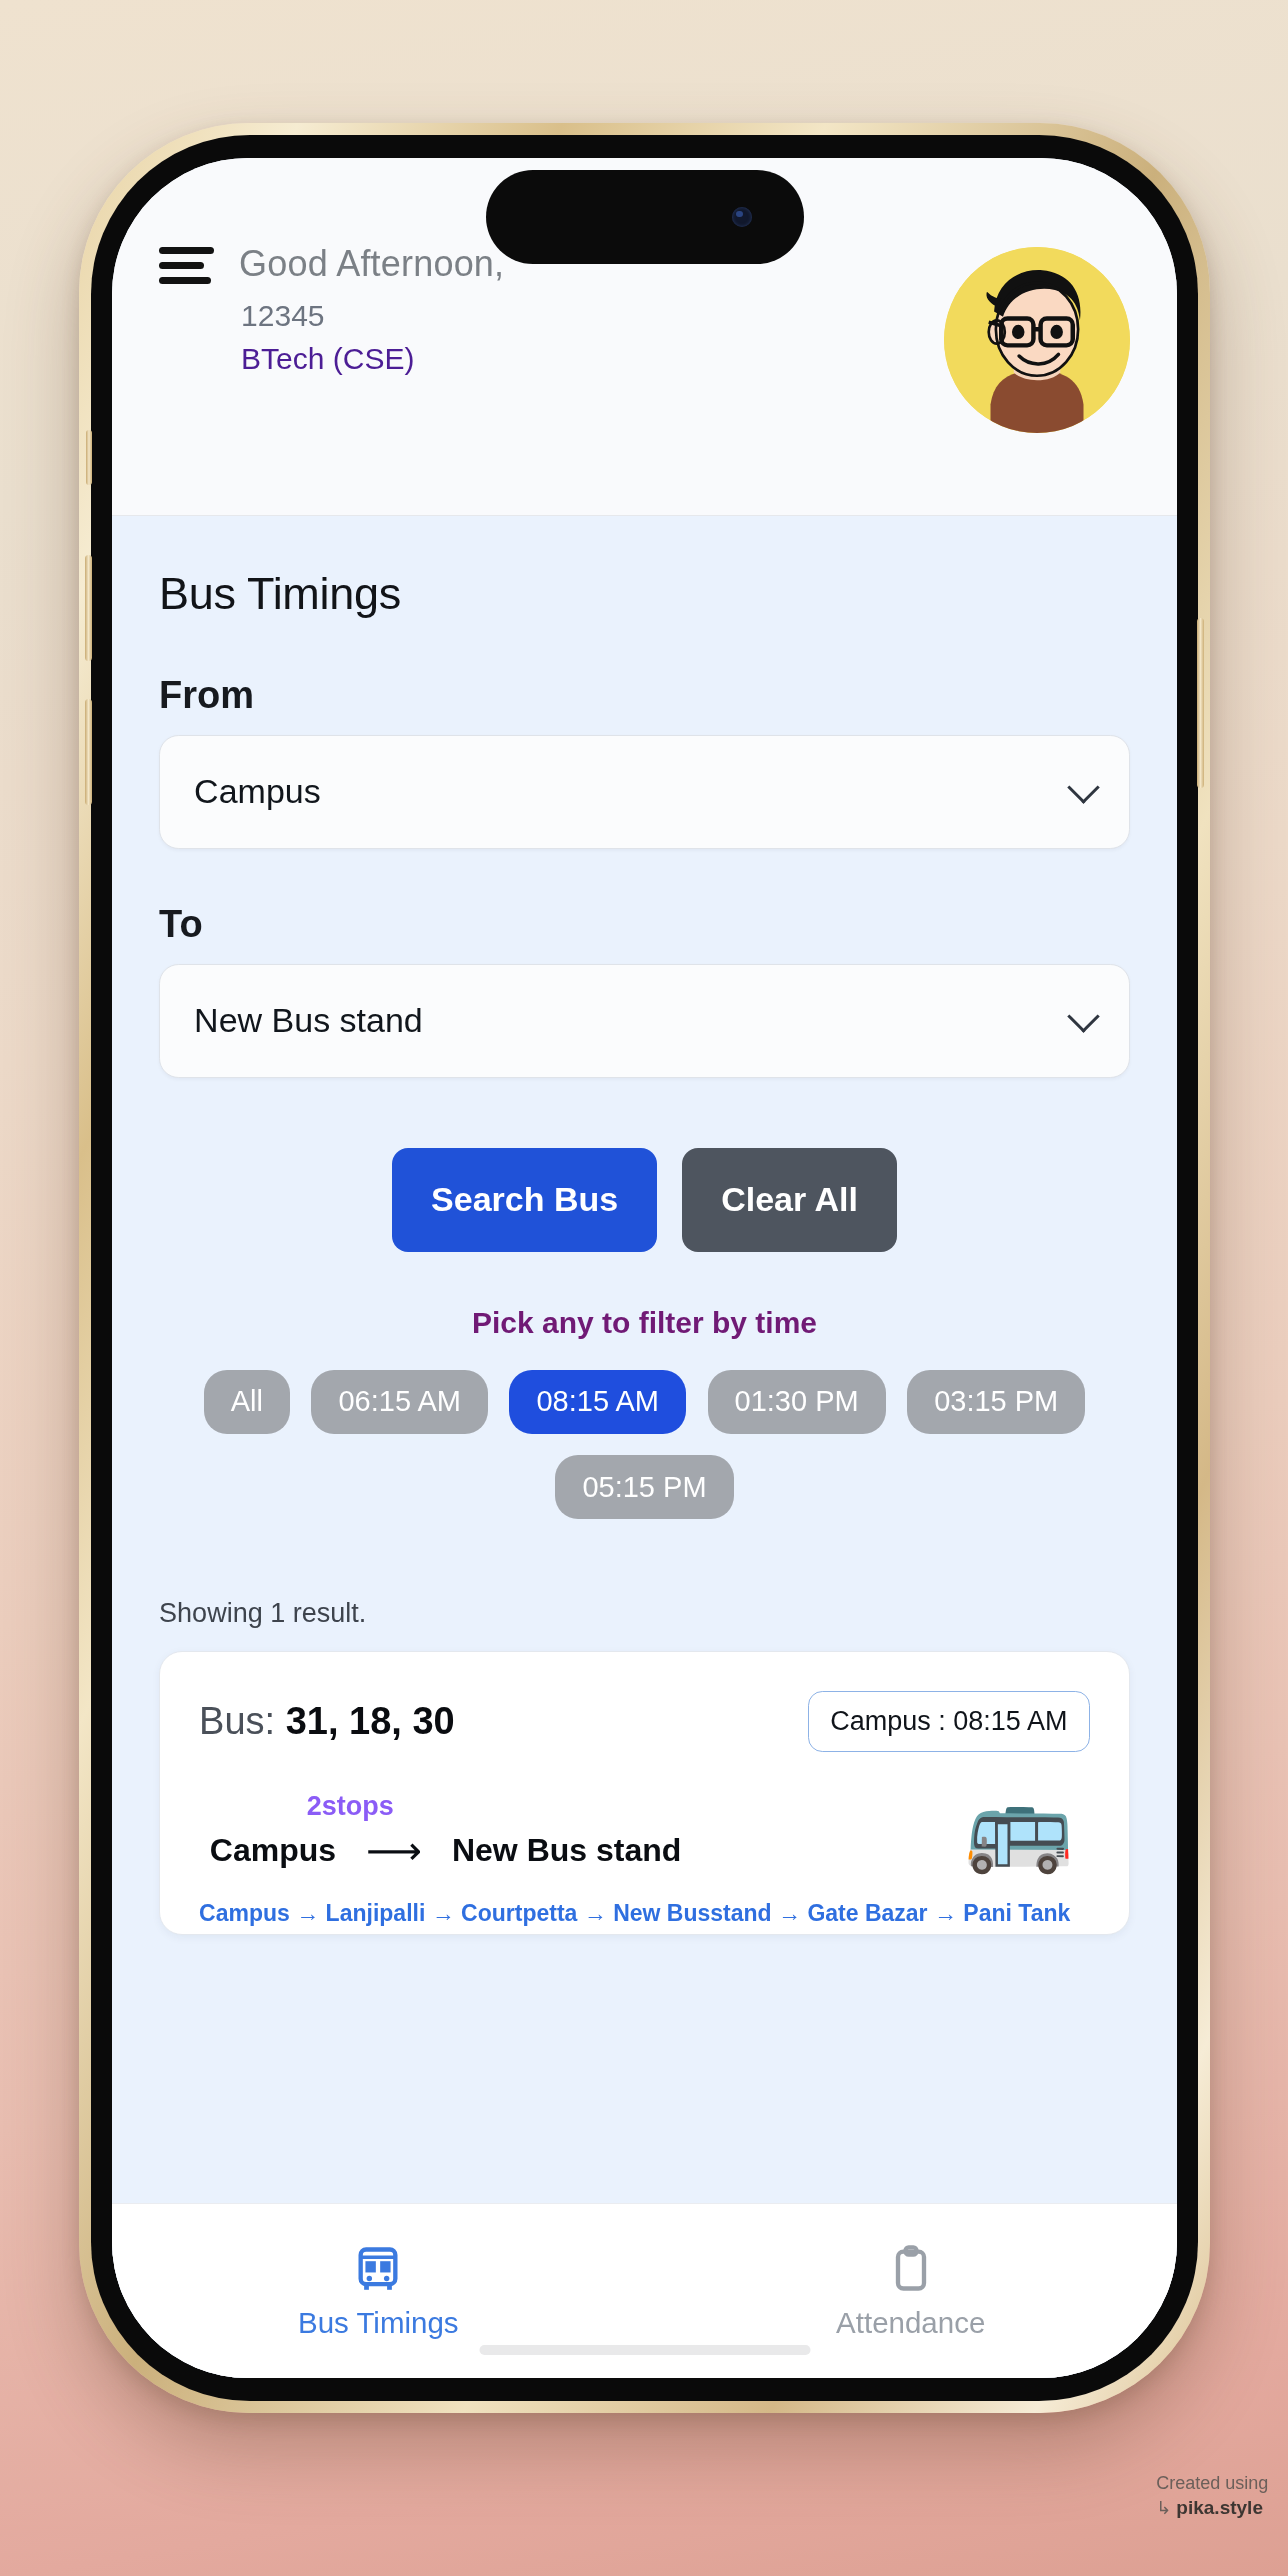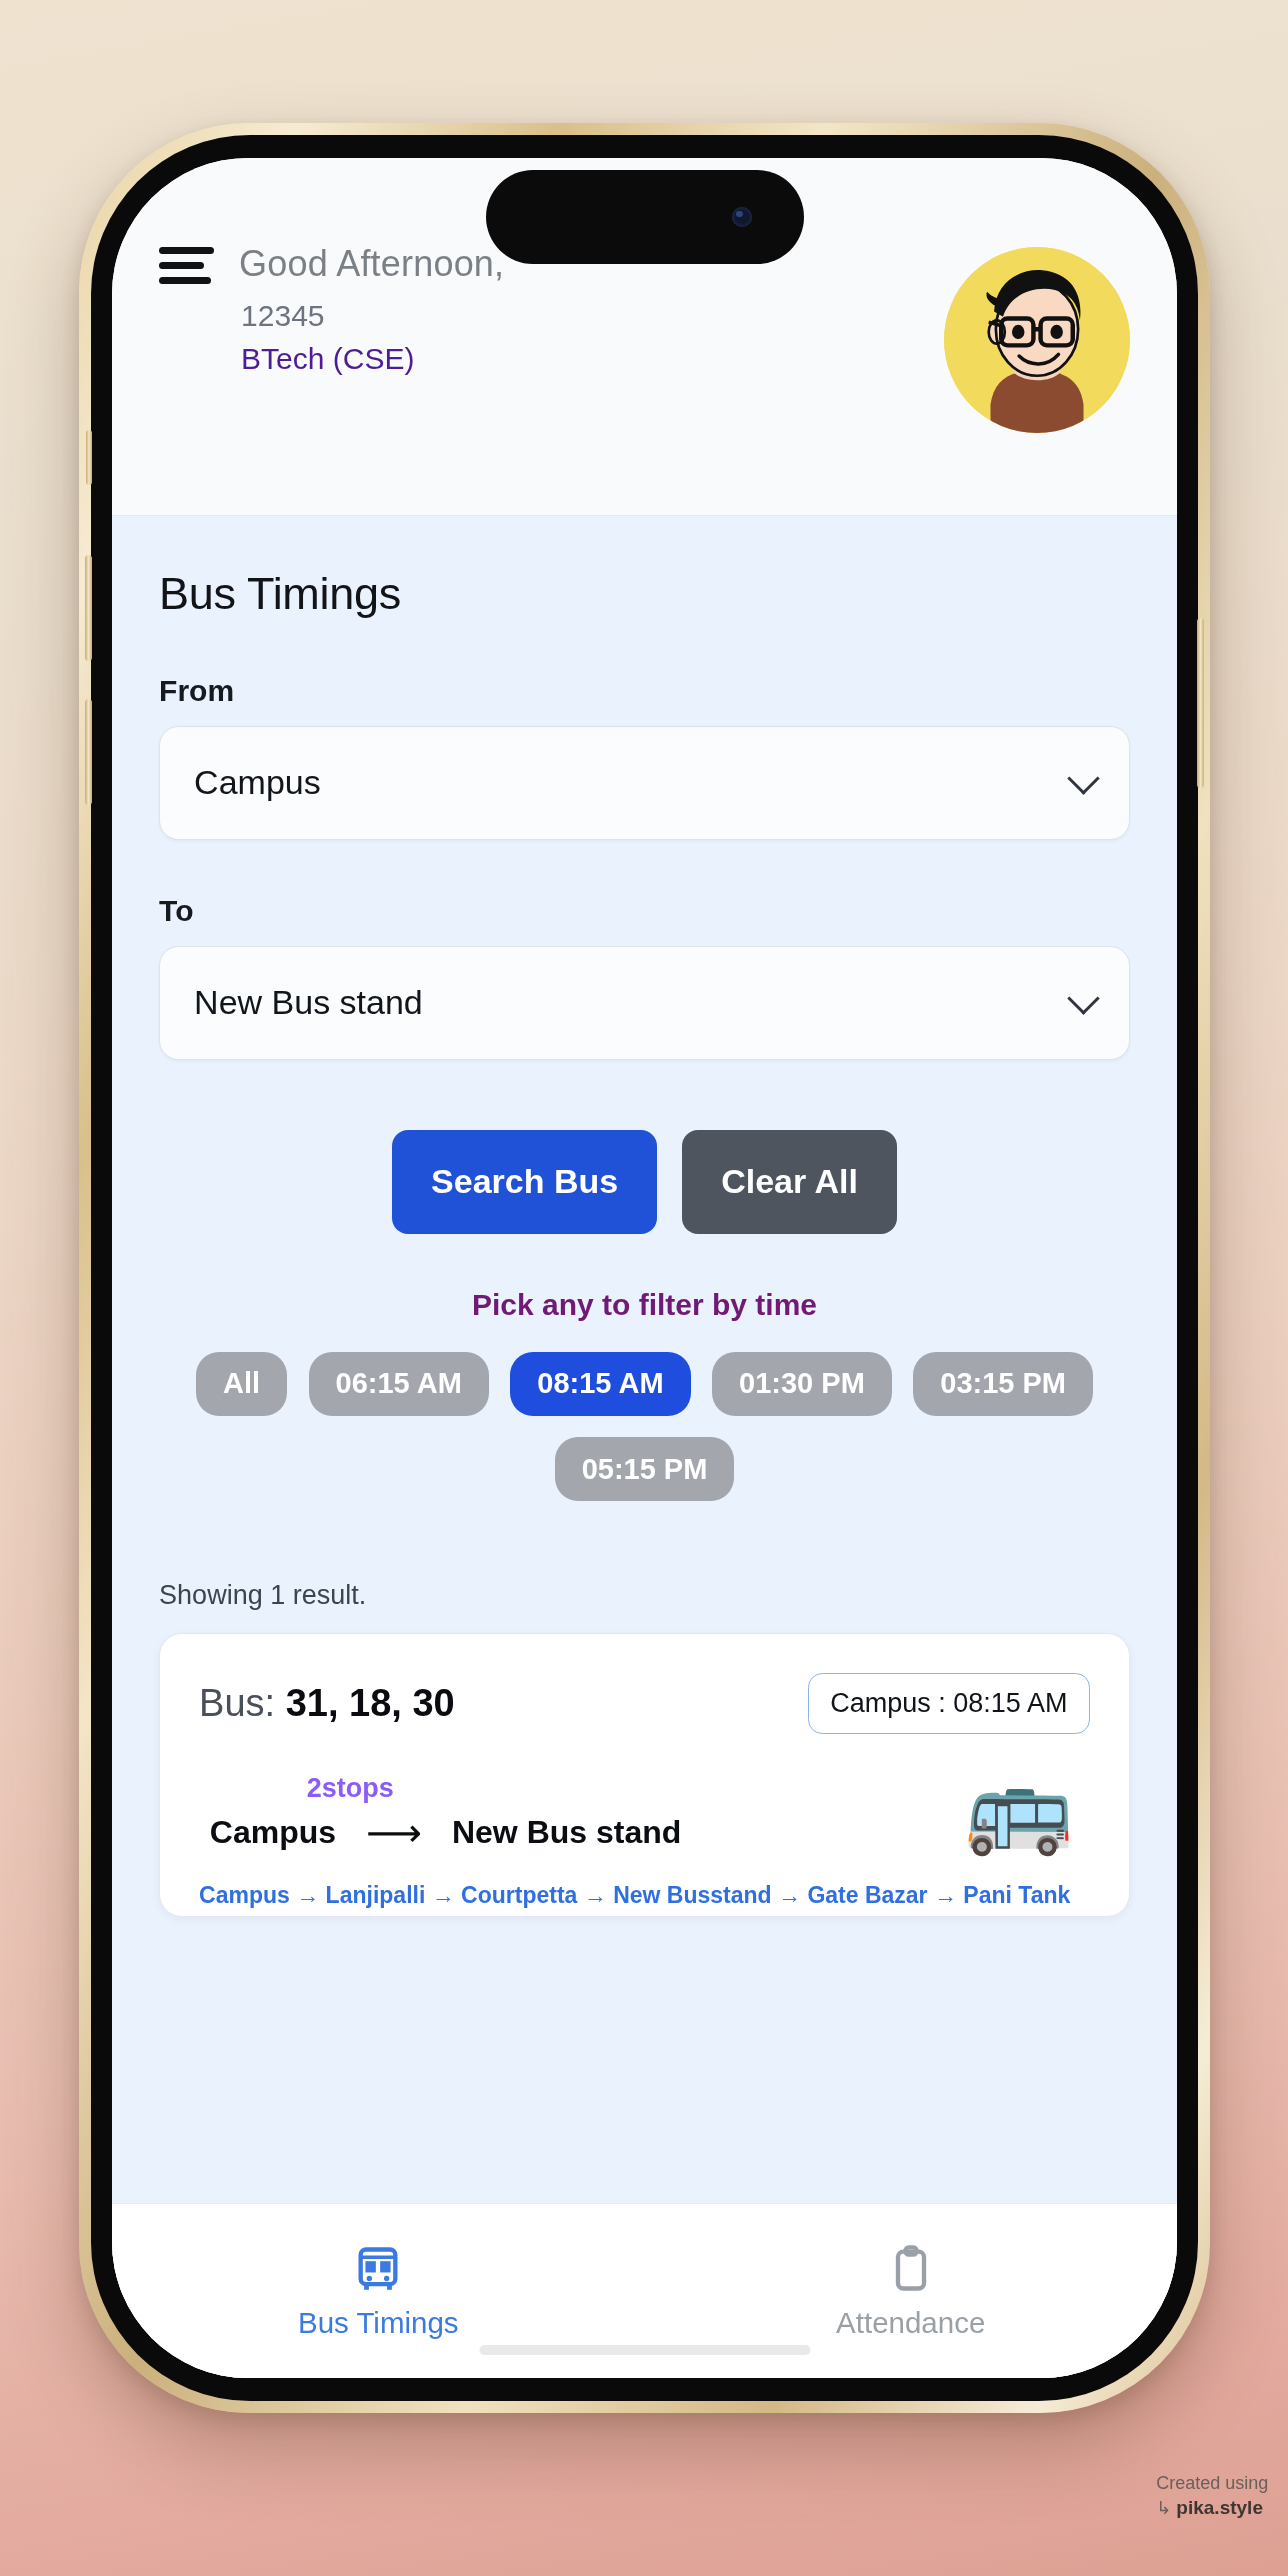--- a/index.html
+++ b/index.html
@@ -84,21 +84,21 @@
   #avatar{
     width:186px;height:186px;border-radius:50%;
     background:#f2da5c;flex:none;margin-top:34px;
     position:relative;overflow:hidden;
   }
 
   
   #app-body{background:#eaf2fd;padding:0 47px;height:calc(100% - 358px);position:relative;}
   #section-title{font-size:45px;color:#121418;padding-top:52px;letter-spacing:-0.3px;}
 
-  .field-label{font-size:30px;color:#171a1f;font-weight:600;margin-top:54px;margin-bottom:18px;}
+  .field-label{font-size:38px;color:#171a1f;font-weight:600;margin-top:54px;margin-bottom:18px;}
   .select-box{
     background:#fbfcfd;border:1.8px solid #dfe3e9;border-radius:19.7px;
     height:114px;display:flex;align-items:center;justify-content:space-between;
     padding:0 34px;box-shadow:0 1.8px 3.6px rgba(20,30,60,.04);cursor:pointer;
   }
   .select-value{font-size:34px;color:#11161c;}
   .chev{width:23px;height:23px;border-right:3.6px solid #2f3640;border-bottom:3.6px solid #2f3640;
         transform:rotate(45deg);margin-top:-9px;}
 
   #action-row{display:flex;gap:25px;justify-content:center;margin-top:70px;}
@@ -110,21 +110,21 @@
   #clear-all-button{
     background:#4e555f;color:#fff;border:none;border-radius:16px;
     font-size:34px;font-weight:700;padding:0 39px;height:104px;cursor:pointer;
     font-family:"Liberation Sans", sans-serif;
   }
 
   #filter-title{text-align:center;font-size:30px;font-weight:700;color:#701a75;margin-top:54px;}
   #filter-chips{display:flex;flex-wrap:wrap;gap:21.5px;margin-top:30px;justify-content:center;}
   .chip{
     background:#a3a7ad;color:#fff;border:none;border-radius:23px;
-    font-size:29px;font-weight:700;padding:0 27px;height:64px;
+    font-size:29px;font-weight:400;padding:0 27px;height:64px;
     display:flex;align-items:center;cursor:pointer;
     font-family:"Liberation Sans", sans-serif;
   }
   .chip.active{background:#1f4ede;}
 
   #results-count{font-size:27px;color:#3e444d;margin-top:79px;}
 
   #result-card{
     background:#fff;border:0.9px solid #e4e8ee;border-radius:23px;
     margin-top:21.5px;padding:39px 39px 0 39px;box-shadow:0 2.7px 9px rgba(20,35,70,.05);

